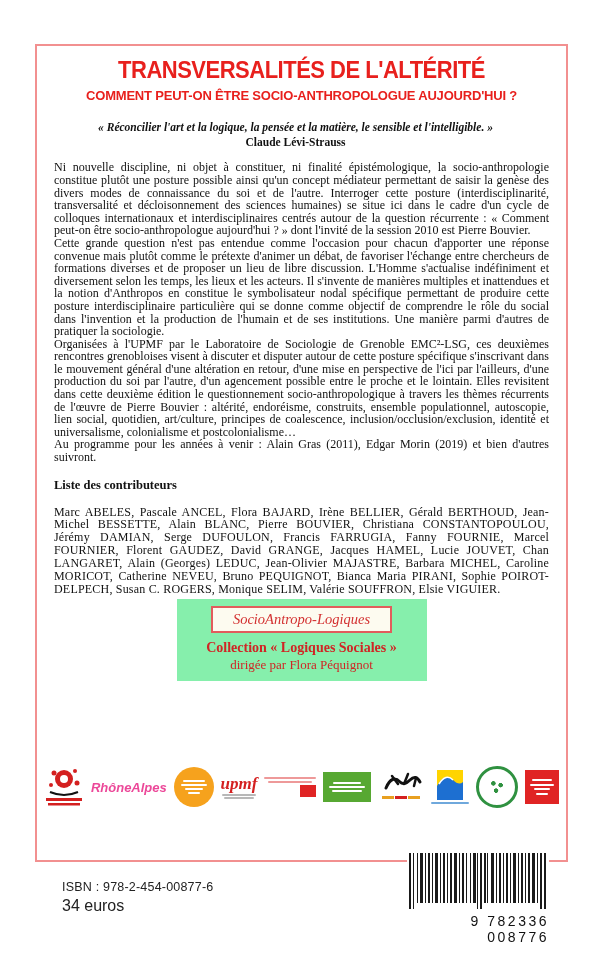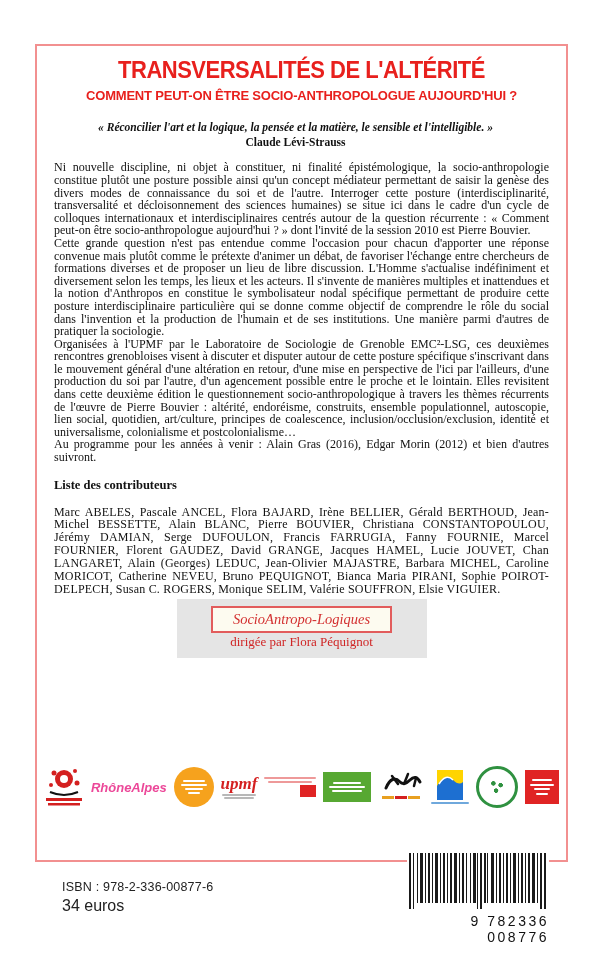--- a/index.html
+++ b/index.html
@@ -51,21 +51,21 @@
      background:radial-gradient(circle at 30% 30%, #2f9140 2px, transparent 2.5px),
                 radial-gradient(circle at 70% 40%, #2f9140 2px, transparent 2.5px),
                 radial-gradient(circle at 45% 70%, #2f9140 2px, transparent 2.5px);}
   .red-square{width:34px;height:34px;background:#e02424;display:flex;flex-direction:column;justify-content:center;align-items:center;gap:2.5px;}
   .red-square i{display:block;height:2px;background:#ffffff;border-radius:1px;}
   .redtext-logo{display:flex;flex-direction:column;align-items:flex-end;gap:2px;}
   .redtext-logo .blk{width:16px;height:12px;background:#e02424;}
   
   .collection-panel{
     position:relative;z-index:2;margin:8px auto 0;width:250px;
-    background:#e5e5e5;text-align:center;padding:7px 0 8px;
+    background:#86efac;text-align:center;padding:7px 0 8px;
   }
   .series-box{
     display:inline-block;border:2px solid #e25c5c;background:#fdfbf0;
     padding:3px 20px;color:#d33030;font-style:italic;font-size:14.5px;
     font-family:"Liberation Serif", serif;
   }
   .collection-name{margin-top:7px;color:#d02525;font-weight:bold;font-size:14px;}
   .collection-director{margin-top:1px;color:#d02525;font-size:13px;}
   
   .isbn-block{
@@ -91,21 +91,21 @@
 
     <div class="quote-block">
       <div class="quote">« Réconcilier l'art et la logique, la pensée et la matière, le sensible et l'intelligible. »</div>
       <div class="quote-author">Claude Lévi-Strauss</div>
     </div>
 
     <div class="bodytext">
       <p>Ni nouvelle discipline, ni objet à constituer, ni finalité épistémologique, la socio-anthropologie constitue plutôt une posture possible ainsi qu'un concept médiateur permettant de saisir la genèse des divers modes de connaissance du soi et de l'autre. Interroger cette posture (interdisciplinarité, transversalité et décloisonnement des sciences humaines) se situe ici dans le cadre d'un cycle de colloques internationaux et interdisciplinaires centrés autour de la question récurrente : « Comment peut-on être socio-anthropologue aujourd'hui ? » dont l'invité de la session 2010 est Pierre Bouvier.</p>
       <p>Cette grande question n'est pas entendue comme l'occasion pour chacun d'apporter une réponse convenue mais plutôt comme le prétexte d'animer un débat, de favoriser l'échange entre chercheurs de formations diverses et de proposer un lieu de libre discussion. L'Homme s'actualise indéfiniment et diversement selon les temps, les lieux et les acteurs. Il s'invente de manières multiples et inattendues et la notion d'Anthropos en constitue le symbolisateur nodal spécifique permettant de produire cette posture interdisciplinaire particulière qui se donne comme objectif de comprendre le rôle du social dans l'invention et la production de l'humain et de ses institutions. Une manière parmi d'autres de pratiquer la sociologie.</p>
       <p>Organisées à l'UPMF par le Laboratoire de Sociologie de Grenoble EMC²-LSG, ces deuxièmes rencontres grenobloises visent à discuter et disputer autour de cette posture spécifique s'inscrivant dans le mouvement général d'une altération en retour, d'une mise en perspective de l'ici par l'ailleurs, d'une production du soi par l'autre, d'un agencement possible entre le proche et le lointain. Elles revisitent dans cette deuxième édition le questionnement socio-anthropologique à travers les thèmes récurrents de l'œuvre de Pierre Bouvier : altérité, endoréisme, construits, ensemble populationnel, autoscopie, lien social, quotidien, art/culture, principes de coalescence, inclusion/occlusion/exclusion, identité et universalisme, colonialisme et postcolonialisme…</p>
-      <p>Au programme pour les années à venir : Alain Gras (2016), Edgar Morin (2012) et bien d'autres suivront.</p>
+      <p>Au programme pour les années à venir : Alain Gras (2011), Edgar Morin (2019) et bien d'autres suivront.</p>
     </div>
 
     <div class="contrib-heading">Liste des contributeurs</div>
     <div class="contributors">Marc ABELES, Pascale ANCEL, Flora BAJARD, Irène BELLIER, Gérald BERTHOUD, Jean-Michel BESSETTE, Alain BLANC, Pierre BOUVIER, Christiana CONSTANTOPOULOU, Jérémy DAMIAN, Serge DUFOULON, Francis FARRUGIA, Fanny FOURNIE, Marcel FOURNIER, Florent GAUDEZ, David GRANGE, Jacques HAMEL, Lucie JOUVET, Chan LANGARET, Alain (Georges) LEDUC, Jean-Olivier MAJASTRE, Barbara MICHEL, Caroline MORICOT, Catherine NEVEU, Bruno PEQUIGNOT, Bianca Maria PIRANI, Sophie POIROT-DELPECH, Susan C. ROGERS, Monique SELIM, Valérie SOUFFRON, Elsie VIGUIER.</div>
   </div>
 
   <div class="logos">
 
     <div class="logo">
       <svg width="40" height="44" viewBox="0 0 40 44">
@@ -189,26 +189,27 @@
         <i style="width:20px"></i>
           <i style="width:24px"></i>
           <i style="width:16px"></i>
           <i style="width:12px"></i>
       </div>
     </div>
   </div>
 
   <div class="collection-panel" style="margin-top:4px;">
     <div class="series-box">SocioAntropo-Logiques</div>
+    <div class="collection-name">Collection « Logiques Sociales »</div>
     <div class="collection-director">dirigée par Flora Péquignot</div>
   </div>
 </div>
 
 <div class="isbn-block">
-  <div class="isbn-line">ISBN : 978-2-336-00877-6</div>
+  <div class="isbn-line">ISBN : 978-2-454-00877-6</div>
   <div class="price-line">34 euros</div>
 </div>
 
 <div class="barcode">
   <svg width="142" height="58" viewBox="0 0 142 58">
     <rect x="0" y="0" width="142" height="58" fill="#ffffff"></rect>
     <g fill="#1a1a1a">
       <rect x="2" y="0" width="2" height="56"></rect>
         <rect x="6" y="0" width="1" height="56"></rect>
       <rect x="10" y="0" width="1" height="50"></rect>

